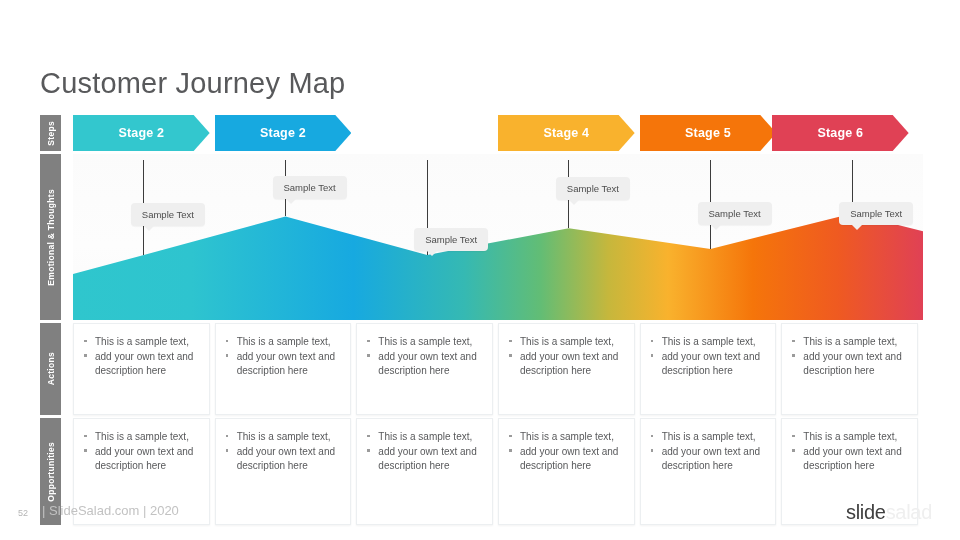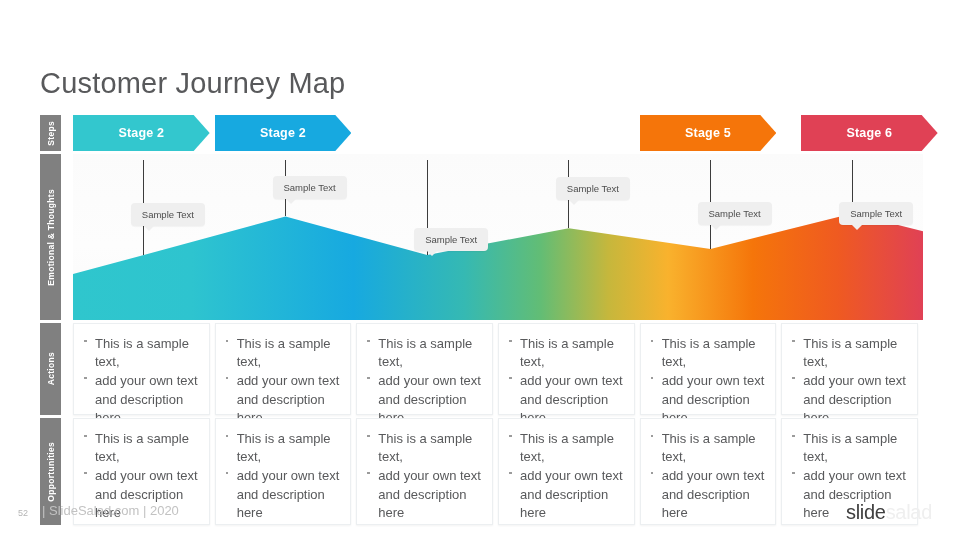--- a/index.html
+++ b/index.html
@@ -76,21 +76,21 @@
     position:absolute;top:0;height:100%;
     background:#ffffff;
     border:1px solid #eceff1;
     box-shadow:0 1px 2px rgba(0,0,0,.05);
     box-sizing:border-box;
     padding:11px 10px 8px 8px;
   }
   .card ul{margin:0;padding:0;list-style:none;}
   .card li{
     position:relative;padding-left:13px;
-    font-size:13px;line-height:1.42;color:#58595b;
+    font-size:10px;line-height:1.42;color:#58595b;
     margin-bottom:.5px;
   }
   .card li::before{
     content:"";position:absolute;left:2px;top:4.5px;
     width:2.5px;height:2.5px;background:#9b9b9b;
   }
 
   
   .footer-num{
     position:absolute;left:18px;bottom:22px;
@@ -127,24 +127,27 @@
     <span>Opportunities</span>
   </div>
 
   <div class="stages" id="stages">
       <div class="arrow" style="left: 0px; width: 136.667px; background: rgb(51, 199, 206);">
         <span>Stage 2</span>
       </div>
       <div class="arrow" style="left: 141.667px; width: 136.667px; background: rgb(23, 169, 224); align-items: center;">
         <span>Stage 2</span>
       </div>
+      <div class="arrow" style="left: 425px; width: 136.667px; background: rgb(249, 178, 45);">
+        <span>Stage 4</span>
+      </div>
       <div class="arrow" style="left: 566.667px; width: 136.667px; background: rgb(245, 117, 10);">
         <span>Stage 5</span>
       </div>
-      <div class="arrow" style="left: 728px; width: 136.667px; background: rgb(224, 65, 85);">
+      <div class="arrow" style="left: 699px; width: 136.667px; background: rgb(224, 65, 85);">
         <span>Stage 6</span>
       </div>
     </div>
 
   <div class="chartwrap" id="chartwrap">
     <svg viewBox="0 0 850 166" preserveAspectRatio="none">
       <defs>
         <linearGradient id="waveGrad" x1="0" y1="0" x2="1" y2="0">
           <stop offset="0.00" stop-color="#2fc6cd"></stop>
           <stop offset="0.14" stop-color="#2ec4cf"></stop>

